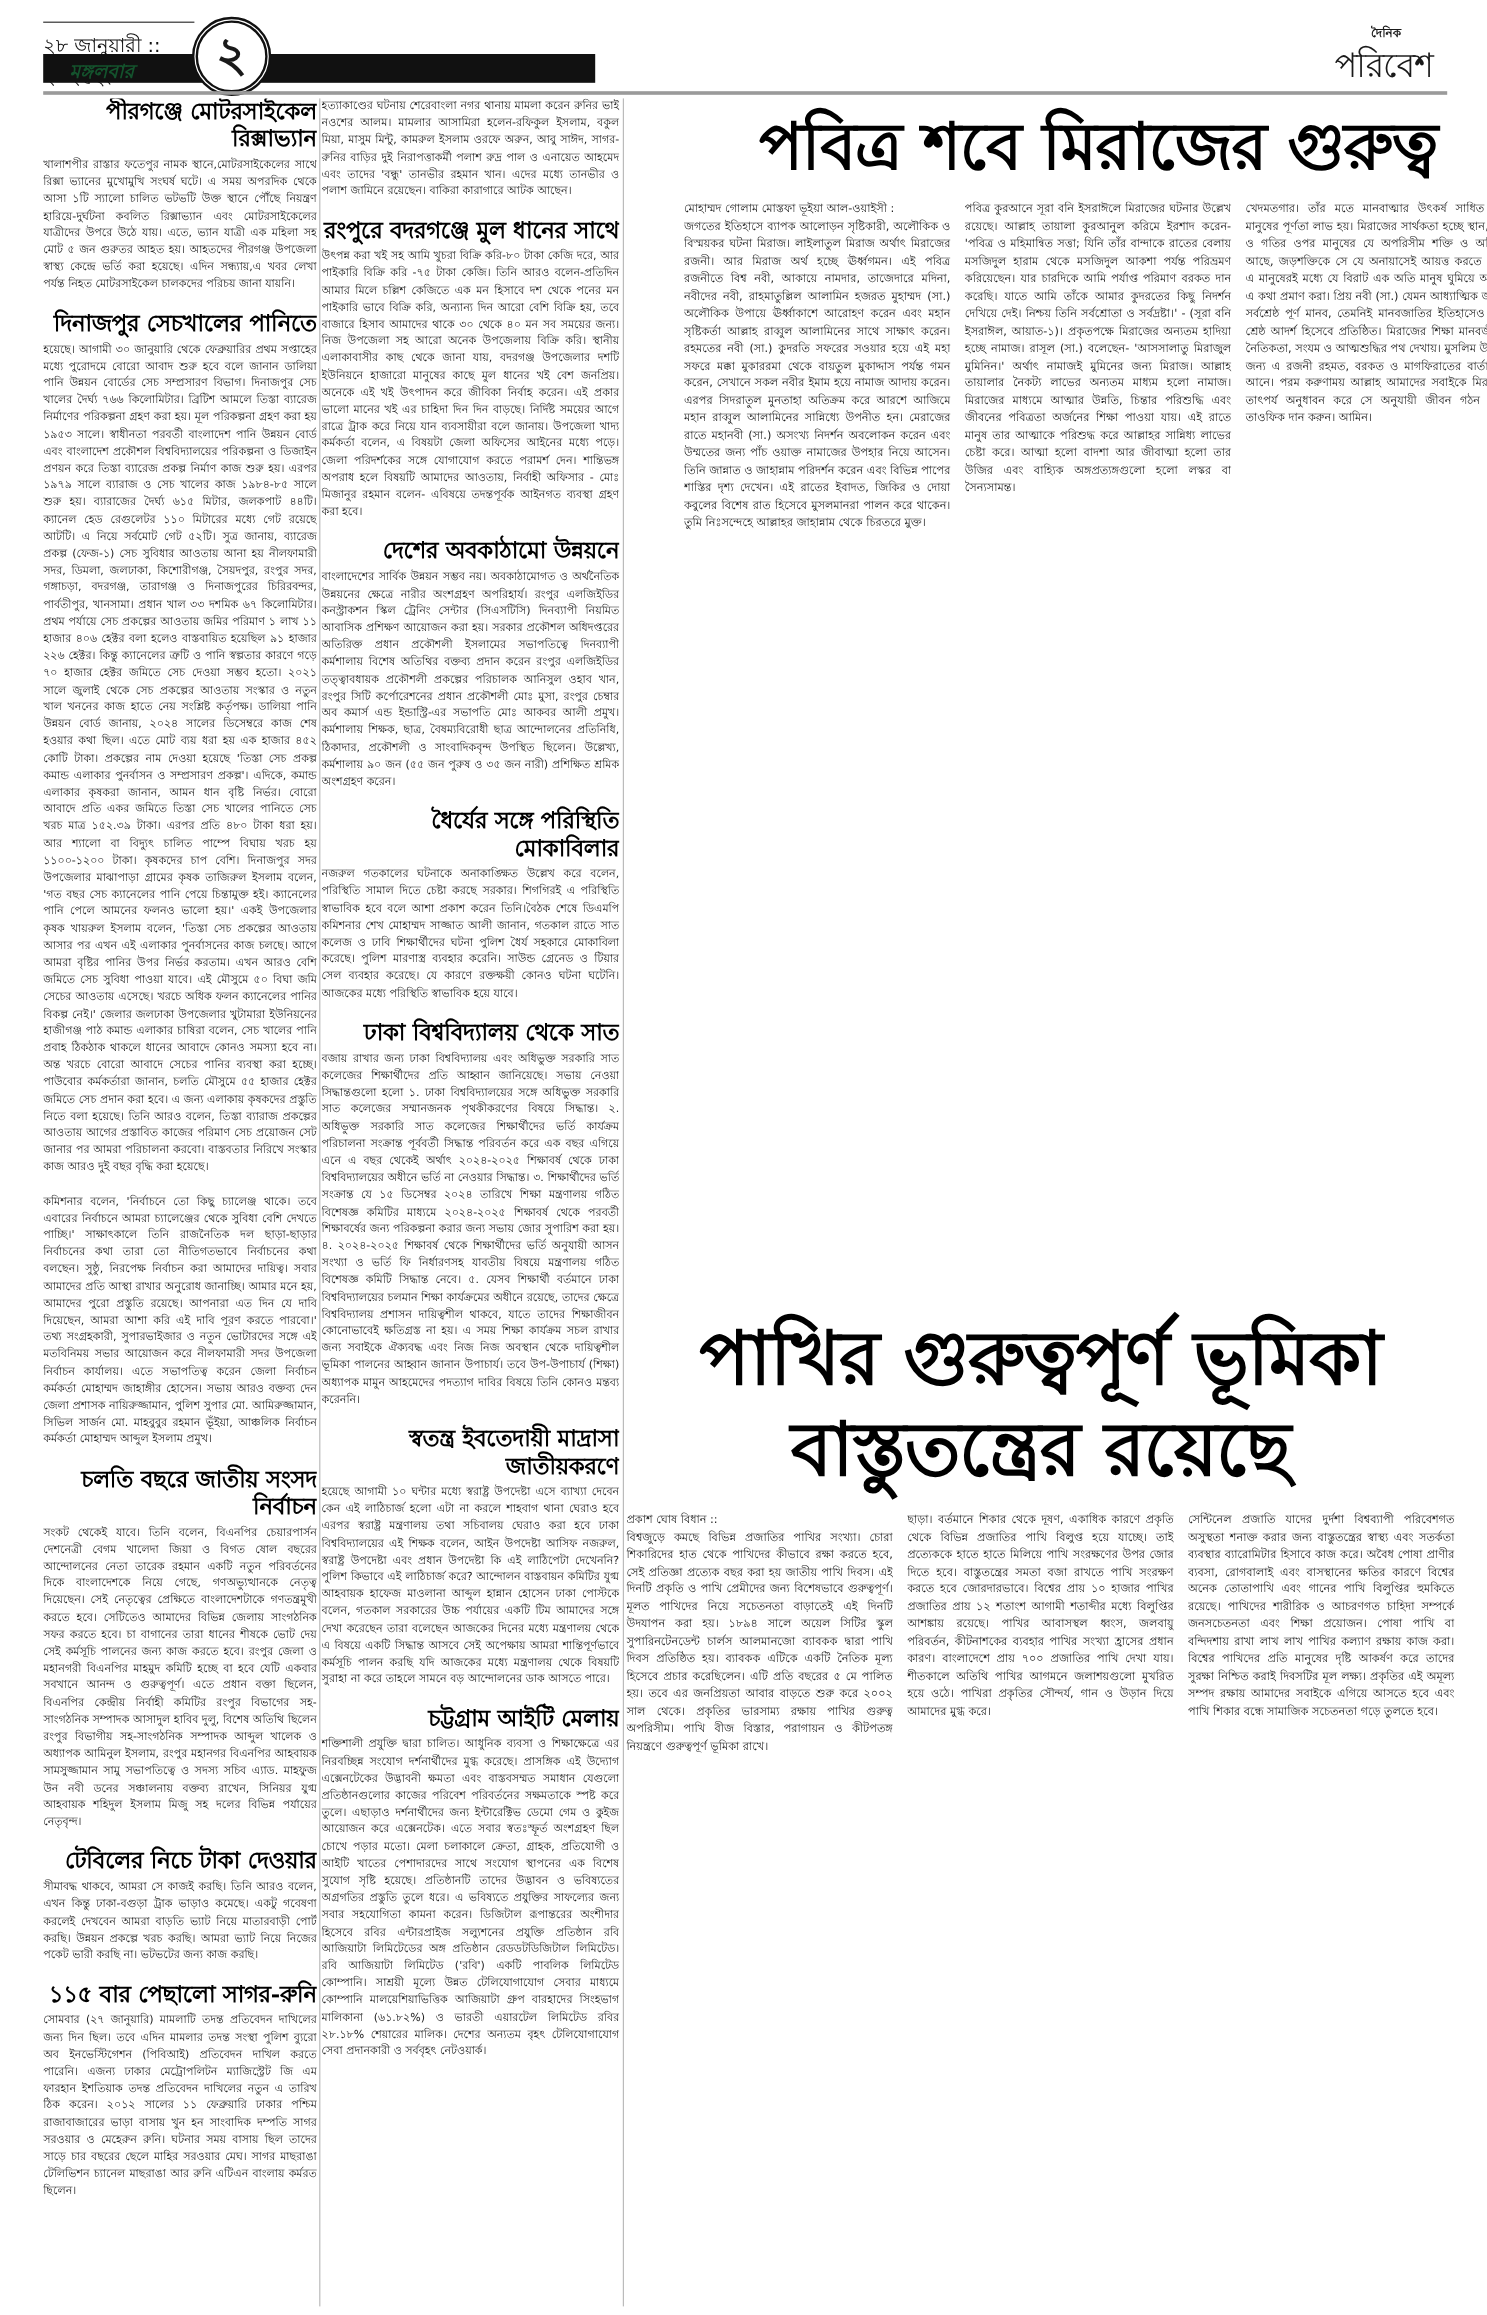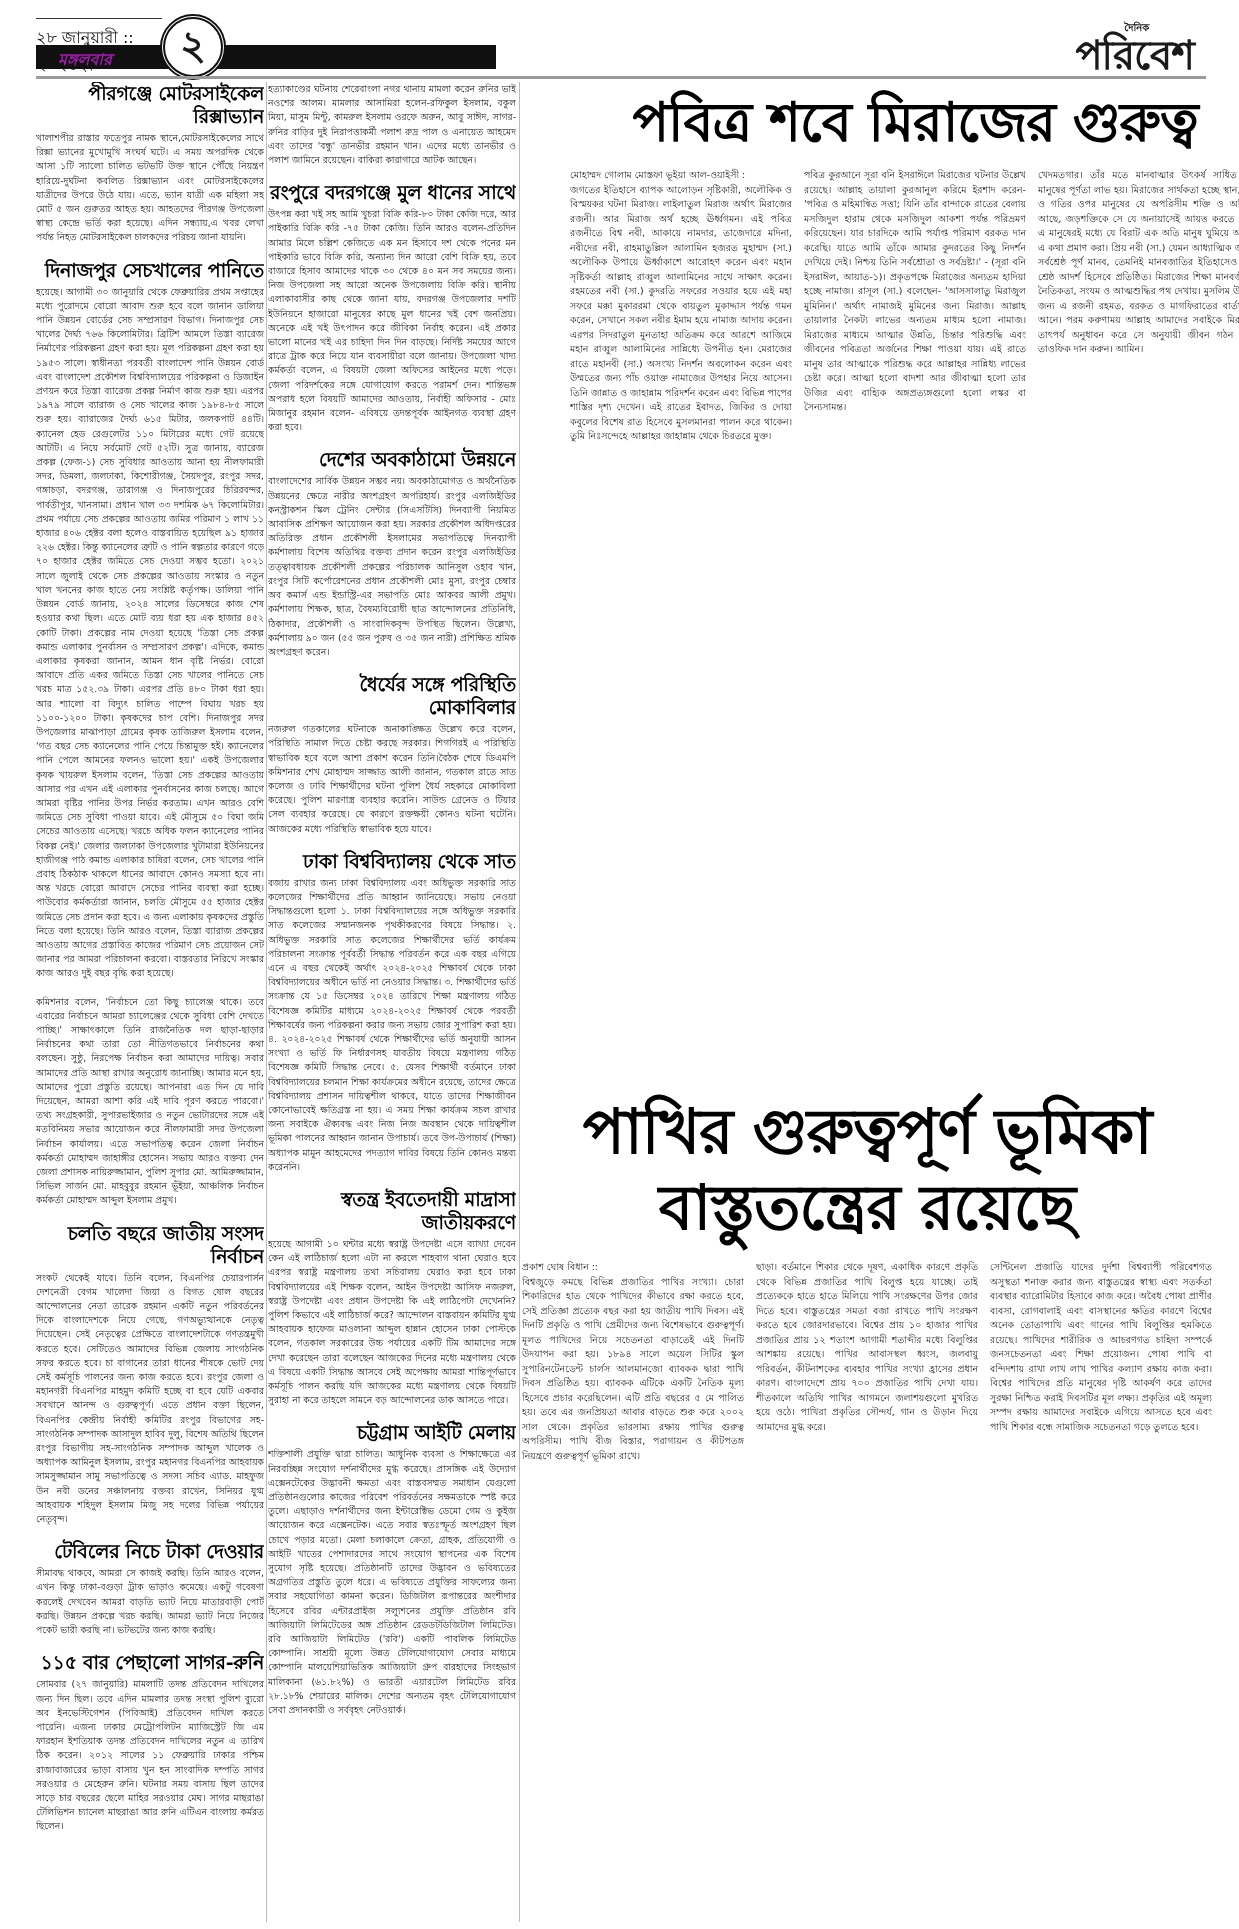--- a/index.html
+++ b/index.html
@@ -3,25 +3,25 @@
 <meta charset="utf-8">
 <style>
   * { box-sizing: border-box; margin: 0; padding: 0; }
   html, body { width: 1239px; height: 1929px; background: #ffffff; overflow: hidden; }
   body { font-family: "DejaVu Sans", sans-serif; color: #1a1a1a; position: relative; }
 
   
   .masthead { position: absolute; left: 0; top: 0; width: 1239px; height: 80px; }
   .date-line { position: absolute; left: 36px; top: 18px; width: 126px; border-top: 1px solid #333; padding-top: 6px; font-size: 16px; color: #111; }
   .day-bar { position: absolute; left: 36px; top: 45px; width: 460px; height: 24px; background: #111; }
-  .day-label { position: absolute; left: 58px; top: 47px; color: #a21caf; font-size: 16px; font-style: italic; font-weight: bold; }
+  .day-label { position: absolute; left: 58px; top: 47px; color: #14532d; font-size: 16px; font-style: italic; font-weight: bold; }
   .page-circle { position: absolute; left: 160px; top: 14px; width: 66px; height: 66px; border-radius: 50%; background: #fff; border: 5px double #111; display: flex; align-items: center; justify-content: center; font-size: 40px; font-weight: bold; }
   .brand { position: absolute; right: 45px; top: 20px; text-align: right; }
   .brand-small { font-size: 10px; font-weight: bold; display: block; text-align: center; margin-left: 4px; }
-  .brand-main { font-size: 40px; font-weight: 700; letter-spacing: -1px; line-height: 36px; }
+  .brand-main { font-size: 28px; font-weight: 400; letter-spacing: -1px; line-height: 36px; }
   .rule-top { position: absolute; left: 36px; top: 76px; width: 1170px; height: 3px; background: #9a9a9a; }
 
   
   .col { position: absolute; top: 82px; overflow: hidden; }
   .col-a { left: 36px; width: 228px; height: 1840px; }
   .col-b { left: 268px; width: 248px; height: 1840px; }
   .col-rule { position: absolute; top: 82px; width: 1px; height: 1840px; background: #bbb; }
 
   .art { margin-bottom: 14px; }
   .headline { font-family: "DejaVu Serif", serif; font-weight: bold; font-size: 19px; line-height: 23px; color: #000; margin-bottom: 3px; letter-spacing: -0.3px; text-align: right; }

